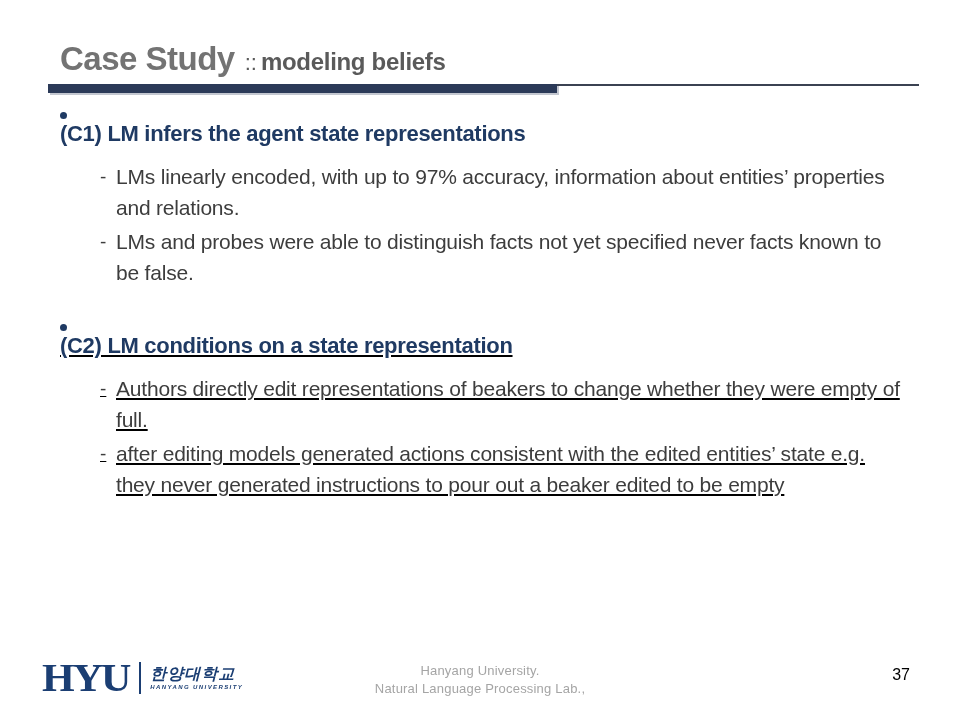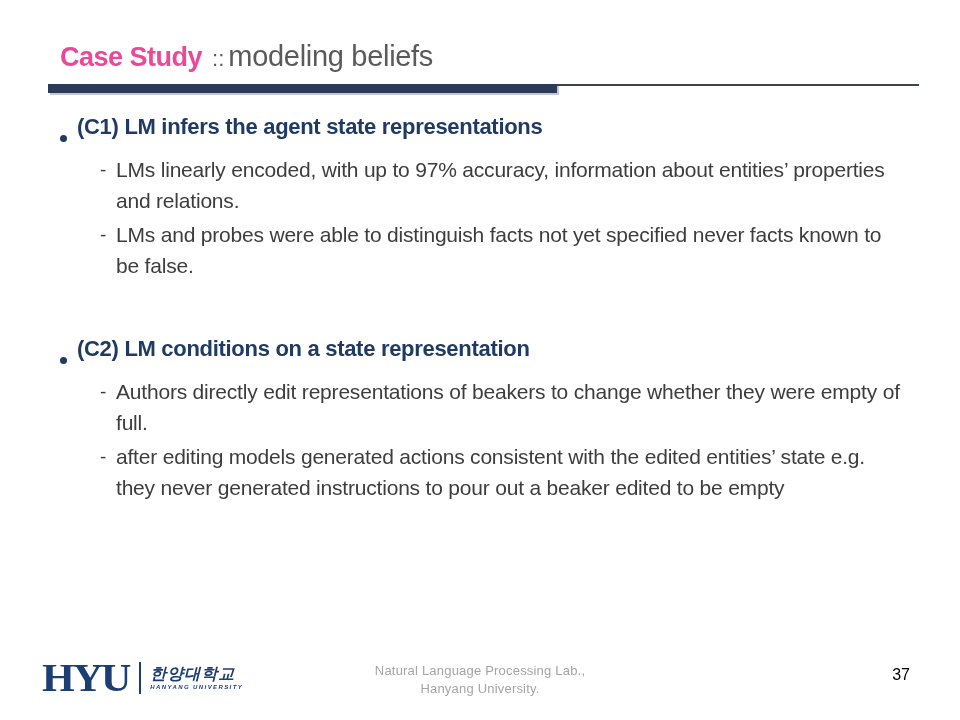--- a/index.html
+++ b/index.html
@@ -11,56 +11,56 @@
     background: #ffffff;
     overflow: hidden;
     margin: 0 auto;
   }
 
   
   .slide-header { position: absolute; left: 60px; top: 40px; right: 40px; }
   .title-line { white-space: nowrap; }
   .page-title {
     display: inline;
-    font-size: 27px;
+    font-size: 33px;
     font-weight: bold;
-    color: #ec4899;
+    color: #737373;
     letter-spacing: -0.5px;
   }
   .page-subtitle-sep {
     font-size: 22px;
     font-weight: normal;
     color: #5a5a5a;
     margin-left: 10px;
   }
   .page-subtitle {
-    font-size: 29px;
-    font-weight: normal;
+    font-size: 24px;
+    font-weight: bold;
     color: #5a5a5a;
     margin-left: 4px;
     letter-spacing: -0.3px;
     margin-top: 21px;
   }
   .header-rule-thin {
     position: absolute; left: 48px; top: 84px;
     width: 871px; height: 2px;
     background: #3b4252;
   }
   .header-rule-thick {
     position: absolute; left: 48px; top: 84px;
     width: 509px; height: 9px;
     background: #2b3a58;
     box-shadow: 2px 2px 0 #c3c7d0;
   }
 
   
   .section { position: absolute; left: 60px; width: 860px; }
   .section-c1 { top: 112px; }
-  .section-c2 { top: 334px; }
-  .section-heading-row { display: flex; align-items: flex-end; margin-bottom: 12px; }
+  .section-c2 { top: 324px; text-decoration: underline; }
+  .section-heading-row { display: flex; align-items: flex-start; margin-bottom: 12px; flex-direction: column; }
   .bullet-dot {
     width: 7px; height: 7px; border-radius: 50%;
     background: #1f3a63; margin-right: 10px; flex: 0 0 auto;
   }
   .section-heading {
     font-size: 22px; font-weight: bold;
     color: #1f3a63; letter-spacing: -0.3px;
     line-height: 30px;
   }
   .sub-bullets { list-style: none; margin-left: 40px; width: 800px; }
@@ -162,19 +162,19 @@
   <div class="footer-logo">
     <span class="logo-acronym">HYU</span>
     <span class="logo-divider"></span>
     <span class="logo-text-col">
       <span class="logo-korean">한양대학교</span>
       <span class="logo-english">HANYANG UNIVERSITY</span>
     </span>
   </div>
 
   <div class="footer-lab">
+    <div>Hanyang University.</div>
     <div>Natural Language Processing  Lab.,</div>
-    <div>Hanyang University.</div>
   </div>
 
   <div class="page-number">37</div>
 
 </div>
 
 </body></html>

